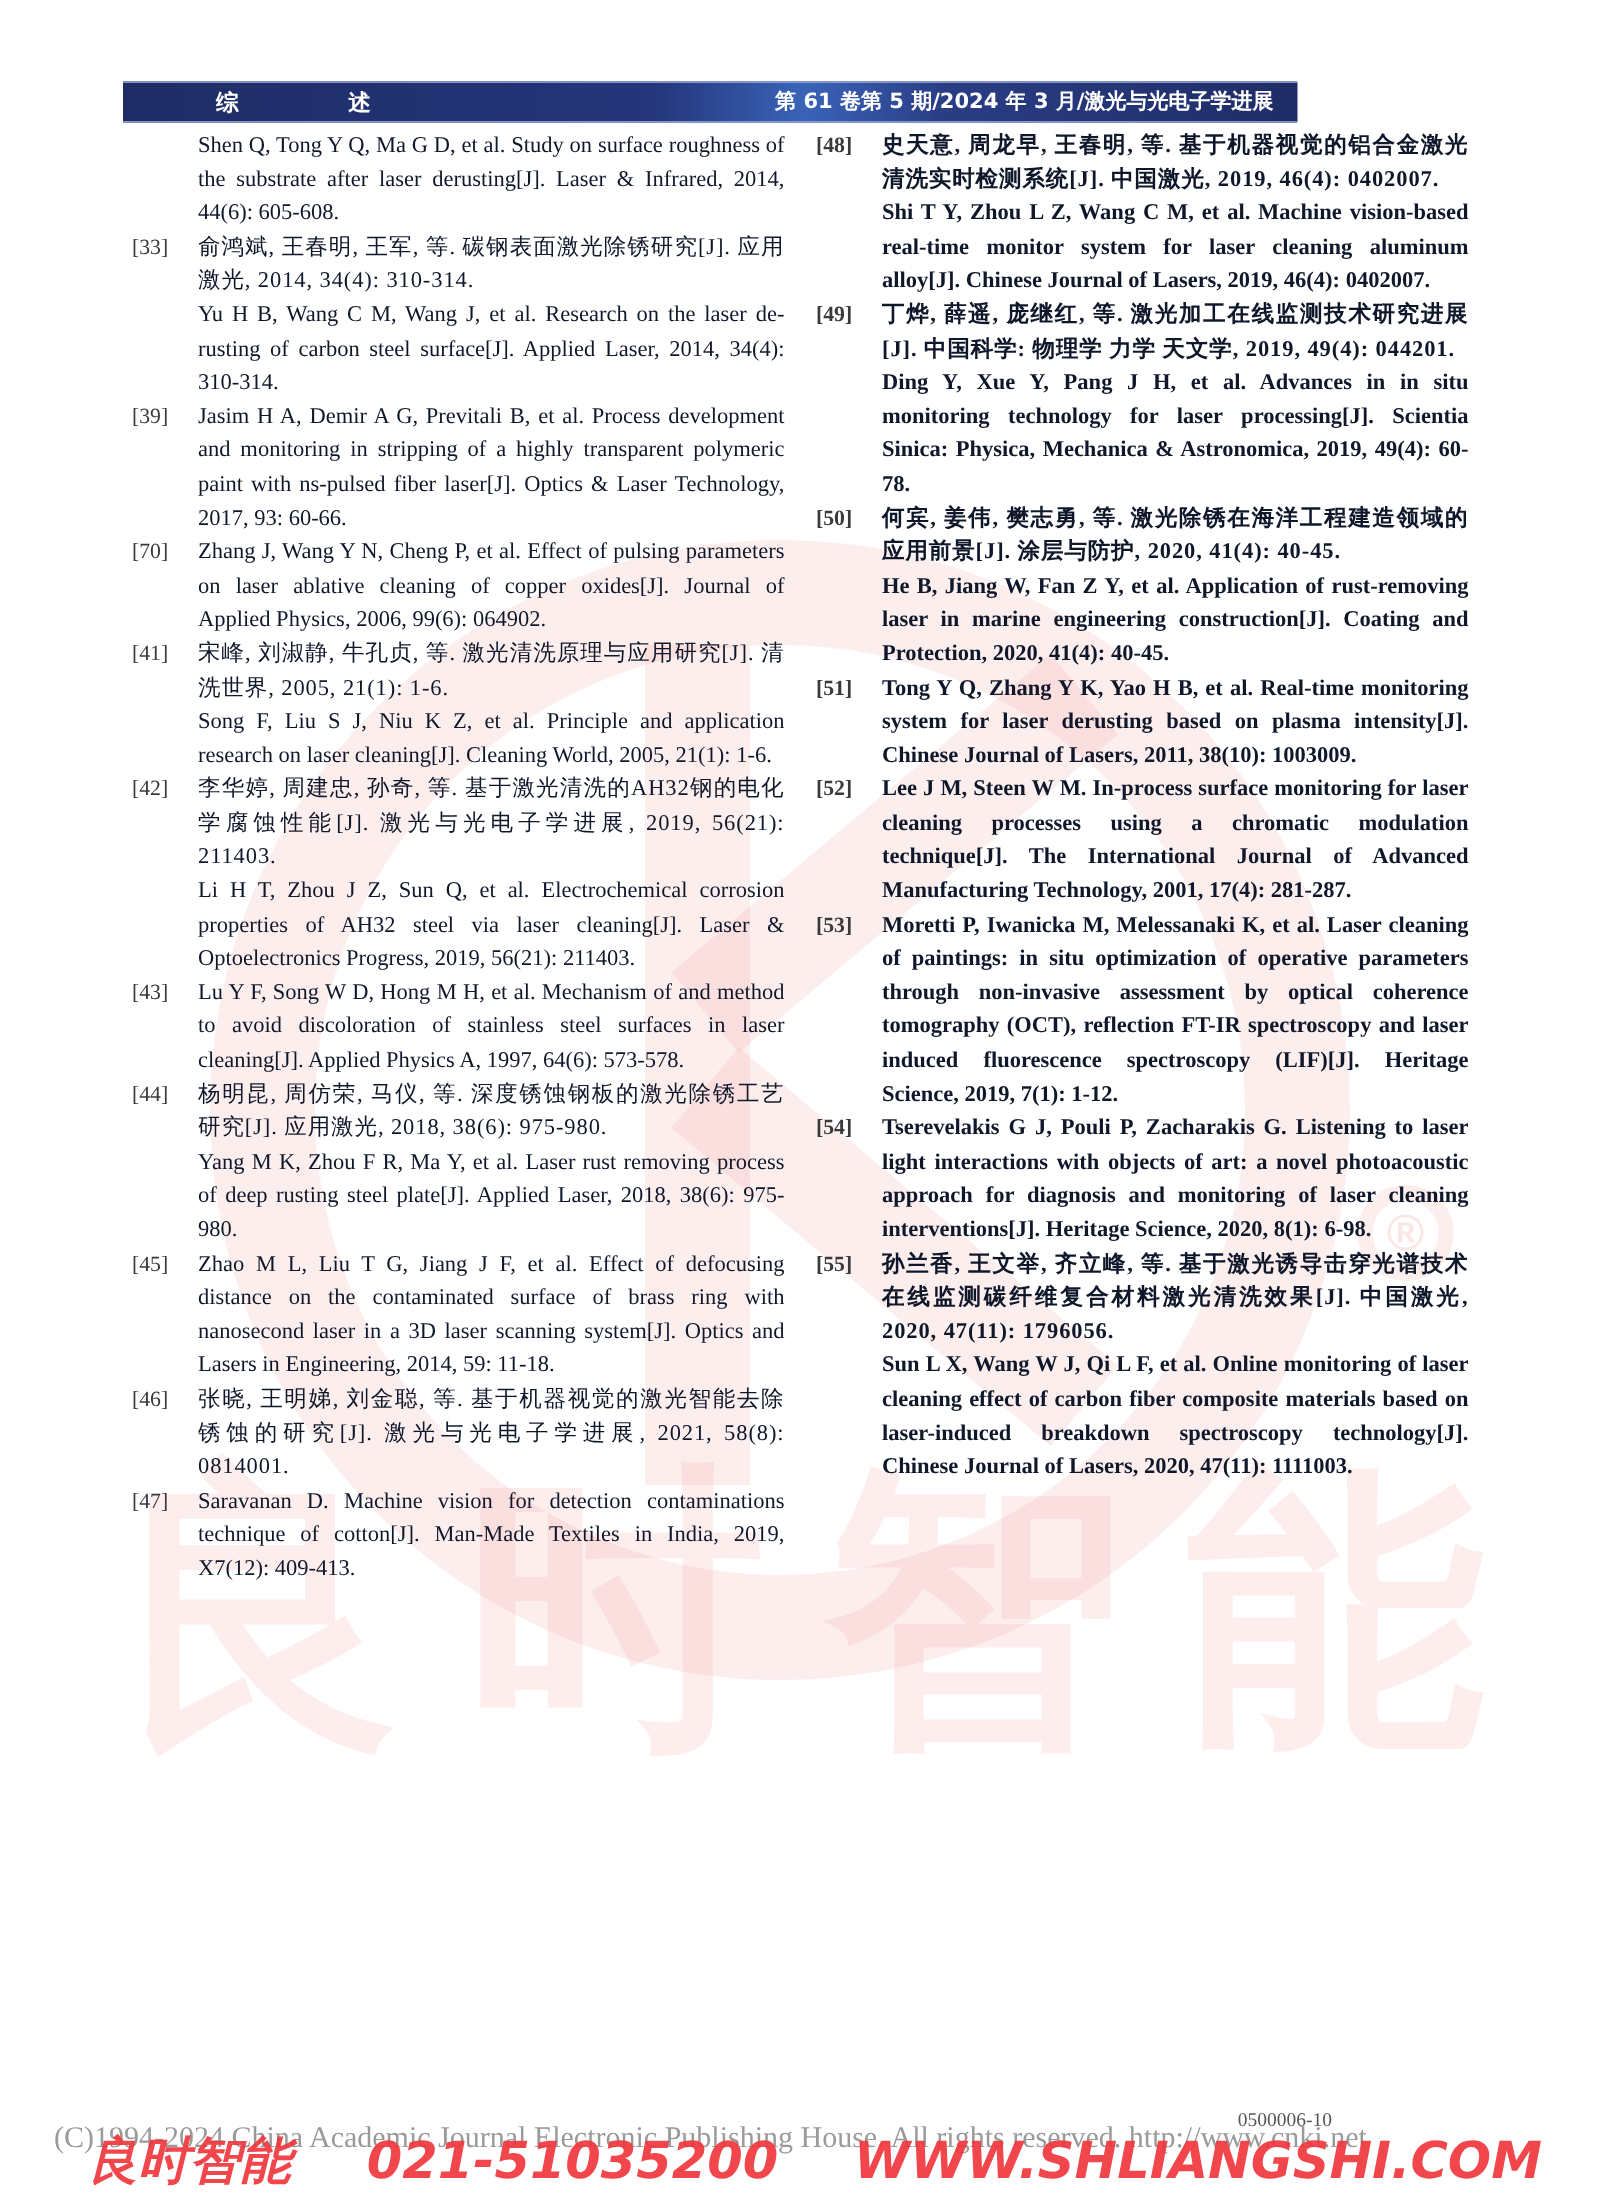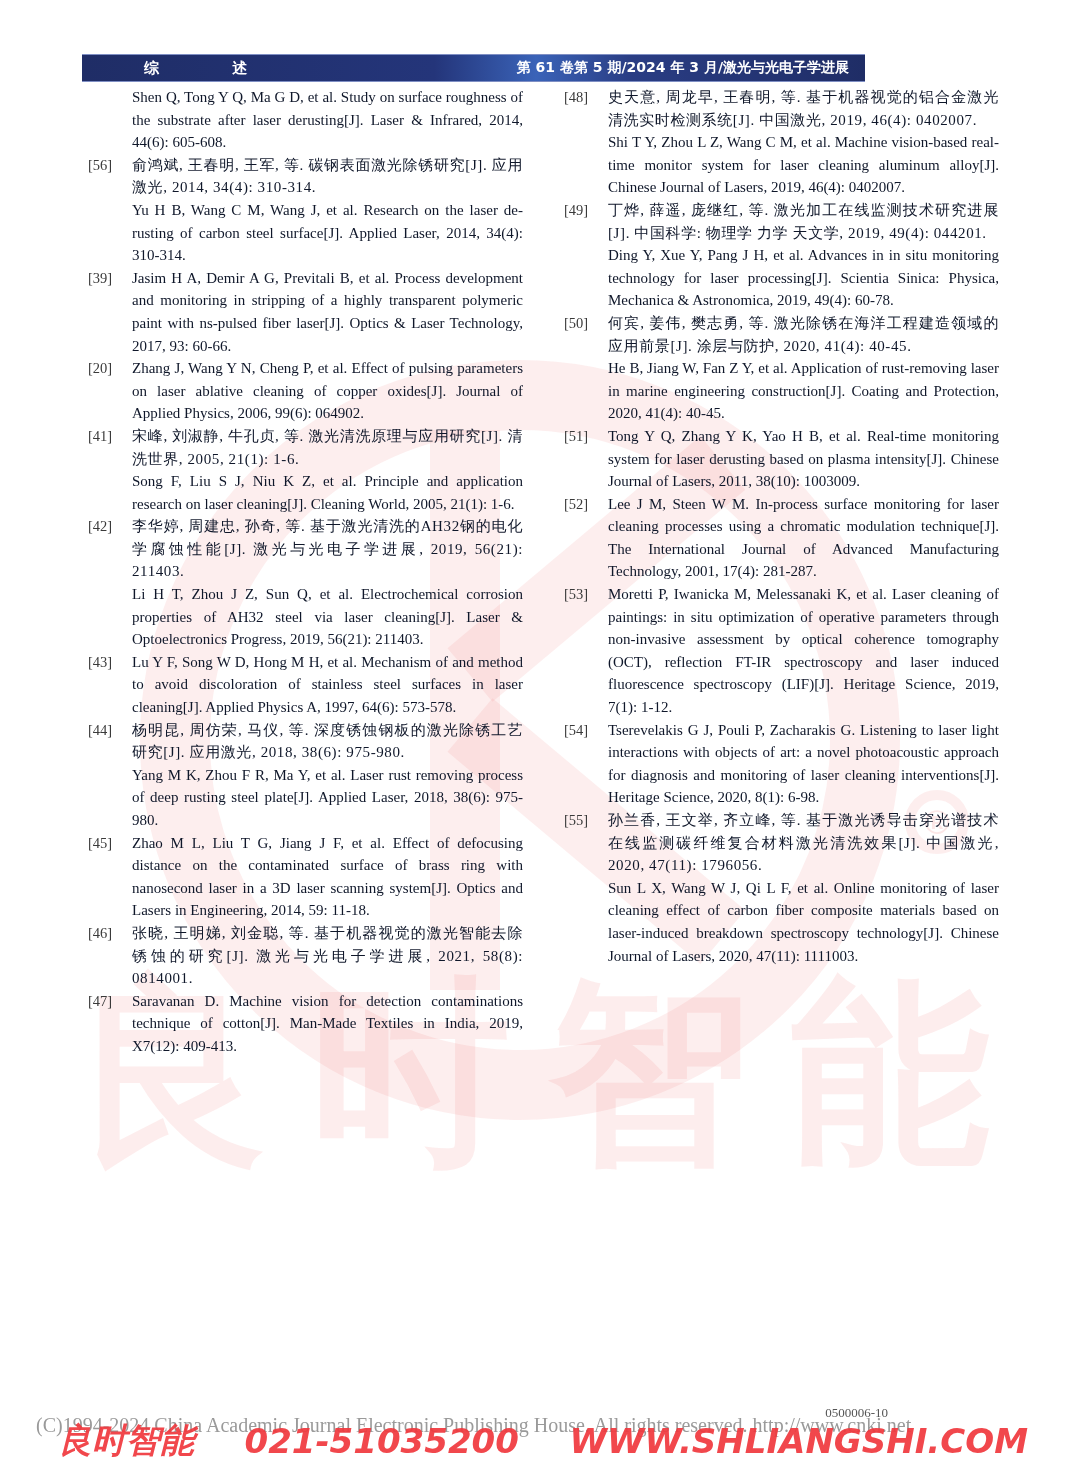--- a/index.html
+++ b/index.html
@@ -29,21 +29,21 @@
     background: linear-gradient(90deg, #1f2d66 0%, #24357a 45%, #3a63b8 58%, #2a3d84 70%, #1f2d66 100%);
     border-top: 1px solid #7f8fc4; border-bottom: 1px solid #7f8fc4;
     display: flex; align-items: center; justify-content: space-between; z-index: 2; text-align: right;
   }
   .header-left { color: #fff; font: bold 15px "DejaVu Sans", sans-serif; padding-left: 62px; letter-spacing: 34px; }
   .header-right { color: #fff; font: bold 14px "DejaVu Sans", sans-serif; padding-right: 16px; }
 
   
   .col { position: absolute; top: 86px; width: 435px; z-index: 1; }
   .col-left { left: 88px; }
-  .col-right { left: 564px; }
+  .col-right { left: 544px; font-weight: bold; }
   .ref { display: flex; margin: 0; }
   .ref-num { width: 44px; flex: 0 0 44px; font-size: 14.5px; line-height: 22.6px; color: #3a3a3a; }
   .ref-body { flex: 1; }
   .ref-para { font-size: 15px; line-height: 22.6px; text-align: justify; margin: 0; color: #0f172a; }
   .ref-para.cn { letter-spacing: 0.6px; }
   .cont { padding-left: 44px; }
 
   
   .page-num { position: absolute; left: 0; width: 888px; top: 1405px; text-align: right; font-size: 13px; color: #555; z-index: 1; }
   .copyright { position: absolute; left: 36px; top: 1414px; font-size: 20px; color: #9a9a9a; white-space: nowrap; z-index: 1; }
@@ -65,34 +65,34 @@
   <span class="header-left">综 述</span>
   <span class="header-right">第 61 卷第 5 期/2024 年 3 月/激光与光电子学进展</span>
 </div>
 
 <div class="col col-left">
   <div class="cont">
     <p class="ref-para">Shen Q, Tong Y Q, Ma G D, et al. Study on surface roughness of the substrate after laser derusting[J]. Laser &amp; Infrared, 2014, 44(6): 605-608.</p>
   </div>
   <div id="left-refs">
       <div class="ref">
-        <div class="ref-num">[56]</div>
+        <div class="ref-num">[33]</div>
         <div class="ref-body">
           <p class="ref-para cn">俞鸿斌, 王春明, 王军, 等. 碳钢表面激光除锈研究[J]. 应用激光, 2014, 34(4): 310-314.</p>
           <p class="ref-para">Yu H B, Wang C M, Wang J, et al. Research on the laser de-rusting of carbon steel surface[J]. Applied Laser, 2014, 34(4): 310-314.</p>
         </div>
       </div>
       <div class="ref">
         <div class="ref-num">[39]</div>
         <div class="ref-body">
           <p class="ref-para">Jasim H A, Demir A G, Previtali B, et al. Process development and monitoring in stripping of a highly transparent polymeric paint with ns-pulsed fiber laser[J]. Optics &amp; Laser Technology, 2017, 93: 60-66.</p>
         </div>
       </div>
       <div class="ref">
-        <div class="ref-num">[20]</div>
+        <div class="ref-num">[70]</div>
         <div class="ref-body">
           <p class="ref-para">Zhang J, Wang Y N, Cheng P, et al. Effect of pulsing parameters on laser ablative cleaning of copper oxides[J]. Journal of Applied Physics, 2006, 99(6): 064902.</p>
         </div>
       </div>
       <div class="ref">
         <div class="ref-num">[41]</div>
         <div class="ref-body">
           <p class="ref-para cn">宋峰, 刘淑静, 牛孔贞, 等. 激光清洗原理与应用研究[J]. 清洗世界, 2005, 21(1): 1-6.</p>
           <p class="ref-para">Song F, Liu S J, Niu K Z, et al. Principle and application research on laser cleaning[J]. Cleaning World, 2005, 21(1): 1-6.</p>
         </div>

